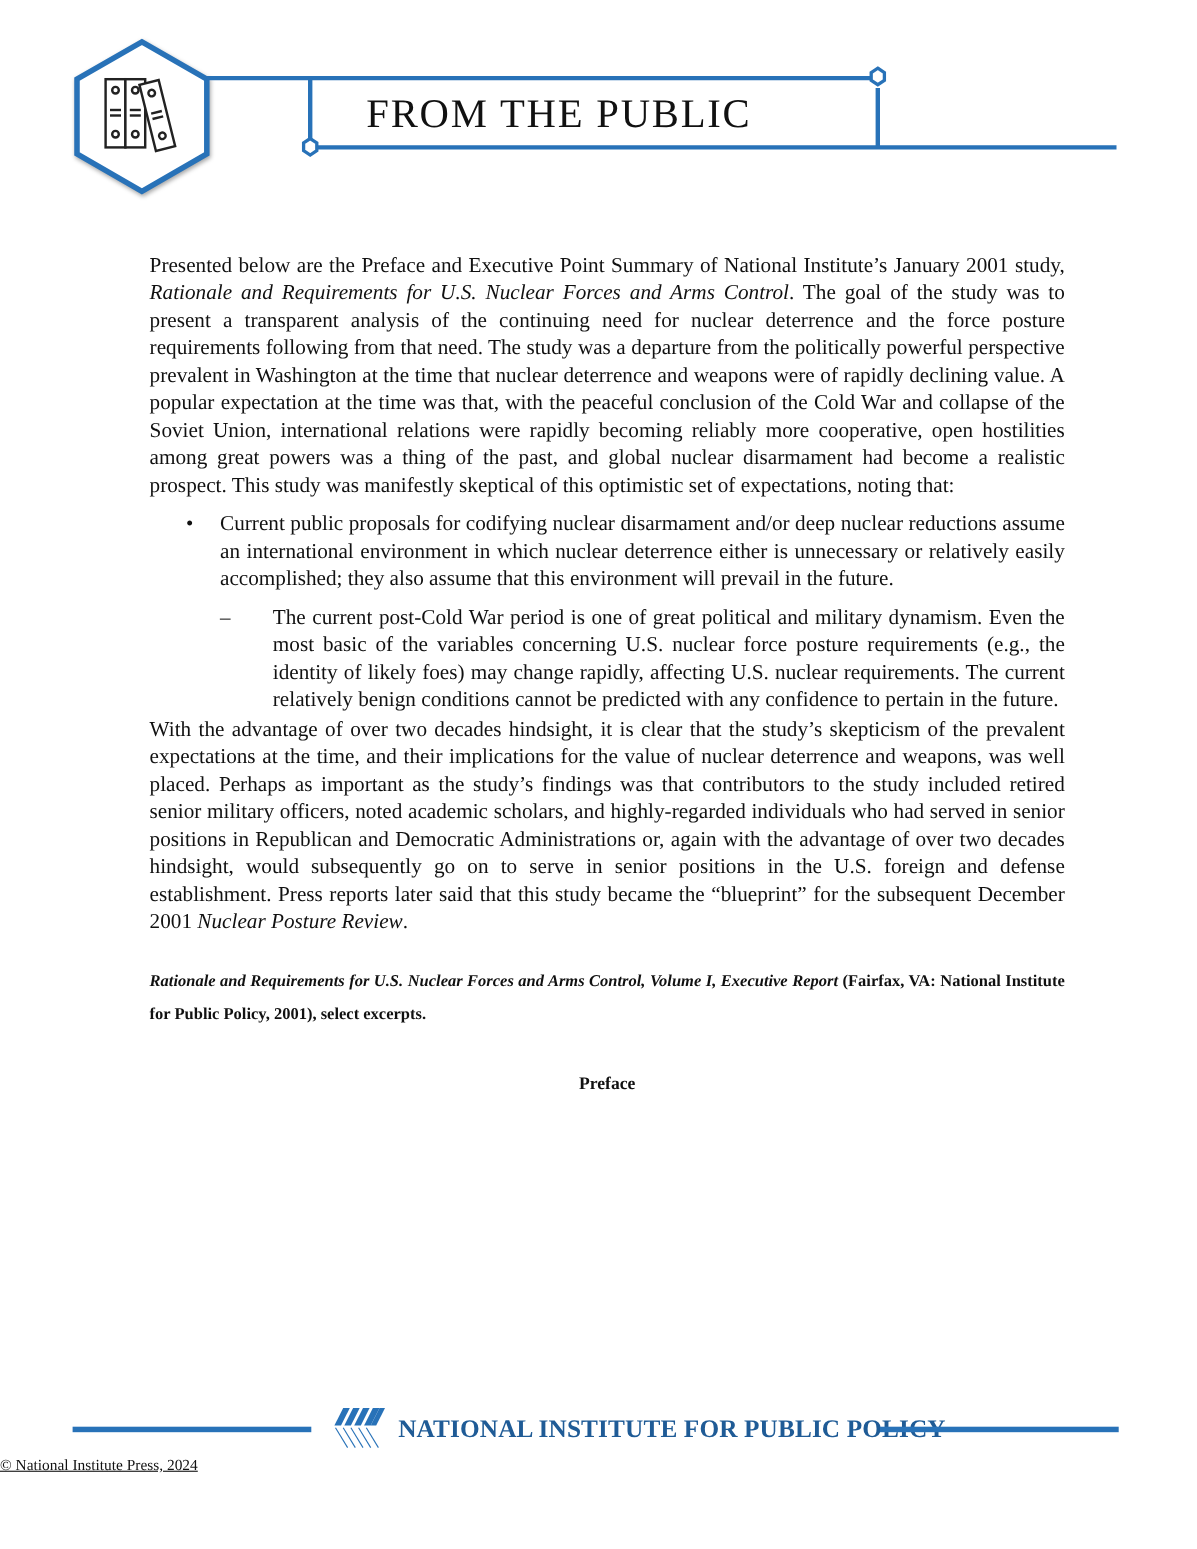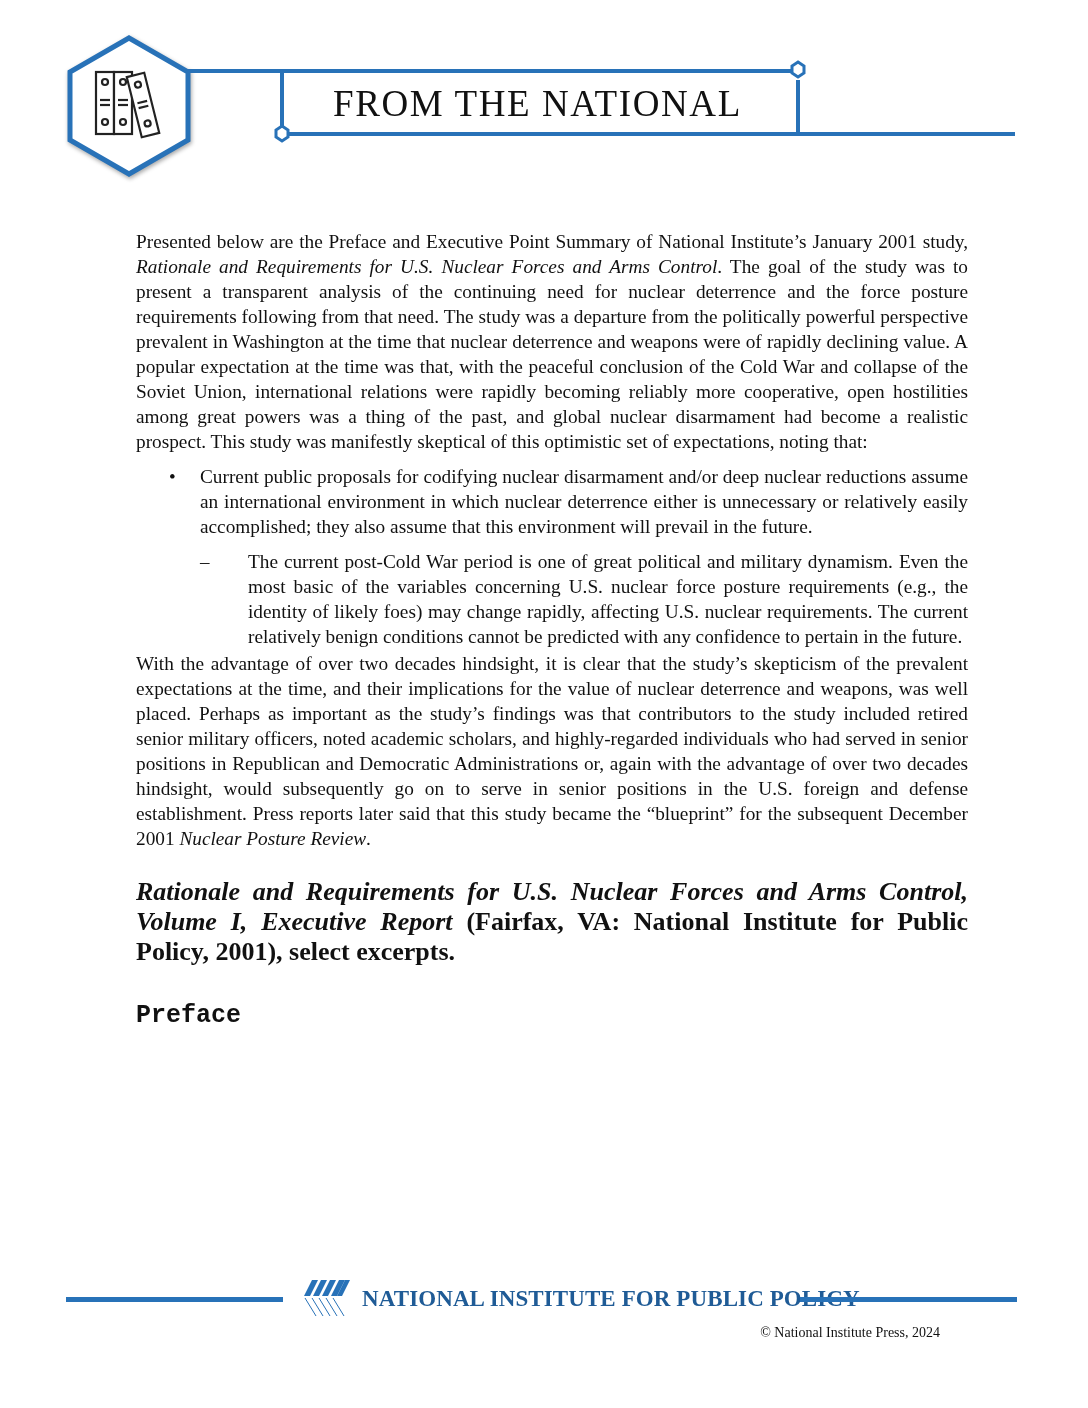--- a/index.html
+++ b/index.html
@@ -26,43 +26,43 @@
   .bullet-item { position: relative; padding-left: 64px; }
   .bullet-marker { position: absolute; left: 33px; top: 0; font-size: 19px; line-height: 25px; }
   .dash-list { list-style: none; margin: 10px 0 0 0; padding: 0; }
   .dash-item { position: relative; padding-left: 48px; }
   .dash-marker { position: absolute; left: 0; top: 0; font-size: 19px; line-height: 25px; }
   .after-list { margin-top: 2px; }
 
   .citation {
     margin-top: 26px;
     font-family: "Liberation Serif", "DejaVu Serif", serif;
-    font-weight: bold; font-size: 26px; line-height: 30px; text-align: justify;
+    font-weight: bold; font-size: 15px; line-height: 30px; text-align: justify;
   }
   .citation em { font-style: italic; }
   .section-heading {
-    margin-top: 34px; text-align: left;
-    font-family: Liberation Mono, monospace;
-    font-weight: bold; font-size: 25px; line-height: 30px;
+    margin-top: 34px; text-align: center;
+    font-family: Liberation Serif, serif;
+    font-weight: bold; font-size: 16px; line-height: 30px;
   }
   .preface-para { margin-top: 24px; }
 
   
   .footer-rule { position: absolute; height: 5px; background: #2872b8; top: 1297px; }
   .footer-rule.left { left: 66px; width: 217px; }
   .footer-rule.right { left: 800px; width: 217px; }
   .footer-logo { position: absolute; left: 302px; top: 1278px; width: 50px; height: 40px; }
   .footer-org {
     position: absolute; left: 362px; top: 1286px;
     font-family: "Liberation Serif", "DejaVu Serif", serif;
     font-weight: bold; font-size: 23px; color: #1f5b96; white-space: nowrap; letter-spacing: 0.1px;
   }
   .footer-copy {
-    position: absolute; left: 0; width: 940px; top: 1325px; text-align: right;
-    font-family: "Liberation Serif", "DejaVu Serif", serif; font-size: 14px; color: #111;
+    position: absolute; left: 0; width: 940px; top: 1325px; text-align: left;
+    font-family: "Liberation Serif", "DejaVu Serif", serif; font-size: 14px; color: #111; text-decoration: underline;
   }
 </style>
 </head>
 <body>
 
 <svg class="header-svg" viewBox="0 0 1088 200">
 
   <g>
     <polygon points="129,38 188,72 188,140 129,174 70,140 70,72" fill="#ffffff" stroke="#2872b8" stroke-width="5" style="filter: drop-shadow(1px 2px 2px rgba(0,0,0,0.35));"></polygon>
   </g>
@@ -89,21 +89,21 @@
 
   <g stroke="#2872b8" stroke-width="4" fill="none">
     <line x1="188" y1="71" x2="798" y2="71"></line>
     <line x1="282" y1="71" x2="282" y2="128"></line>
     <line x1="287" y1="134" x2="1015" y2="134"></line>
     <line x1="798" y1="80" x2="798" y2="134"></line>
   </g>
   <polygon points="282,126 288,130 288,137 282,141 276,137 276,130" fill="#fff" stroke="#2872b8" stroke-width="3"></polygon>
   <polygon points="798,62 804,66 804,73 798,77 792,73 792,66" fill="#fff" stroke="#2872b8" stroke-width="3"></polygon>
 </svg>
-<div class="header-title">FROM THE NATIONAL</div>
+<div class="header-title">FROM THE PUBLIC</div>
 
 <div class="content">
   <p class="para"><span>Presented below are the Preface and Executive Point Summary of National Institute’s January 2001 study, </span><em>Rationale and Requirements for U.S. Nuclear Forces and Arms Control</em><span>. The goal of the study was to present a transparent analysis of the continuing need for nuclear deterrence and the force posture requirements following from that need.  The study was a departure from the politically powerful perspective prevalent in Washington at the time that nuclear deterrence and weapons were of rapidly declining value.  A popular expectation at the time was that, with the peaceful conclusion of the Cold War and collapse of the Soviet Union, international relations were rapidly becoming reliably more cooperative, open hostilities among great powers was a thing of the past, and global nuclear disarmament had become a realistic prospect.  This study was manifestly skeptical of this optimistic set of expectations, noting that:</span></p>
 
   <ul class="bullet-list">
     <li class="bullet-item para">
       <span class="bullet-marker">•</span>
       <span>Current public proposals for codifying nuclear disarmament and/or deep nuclear reductions assume an international environment in which nuclear deterrence either is unnecessary or relatively easily accomplished; they also assume that this environment will prevail in the future.</span>
       <ul class="dash-list">
         <li class="dash-item para">

